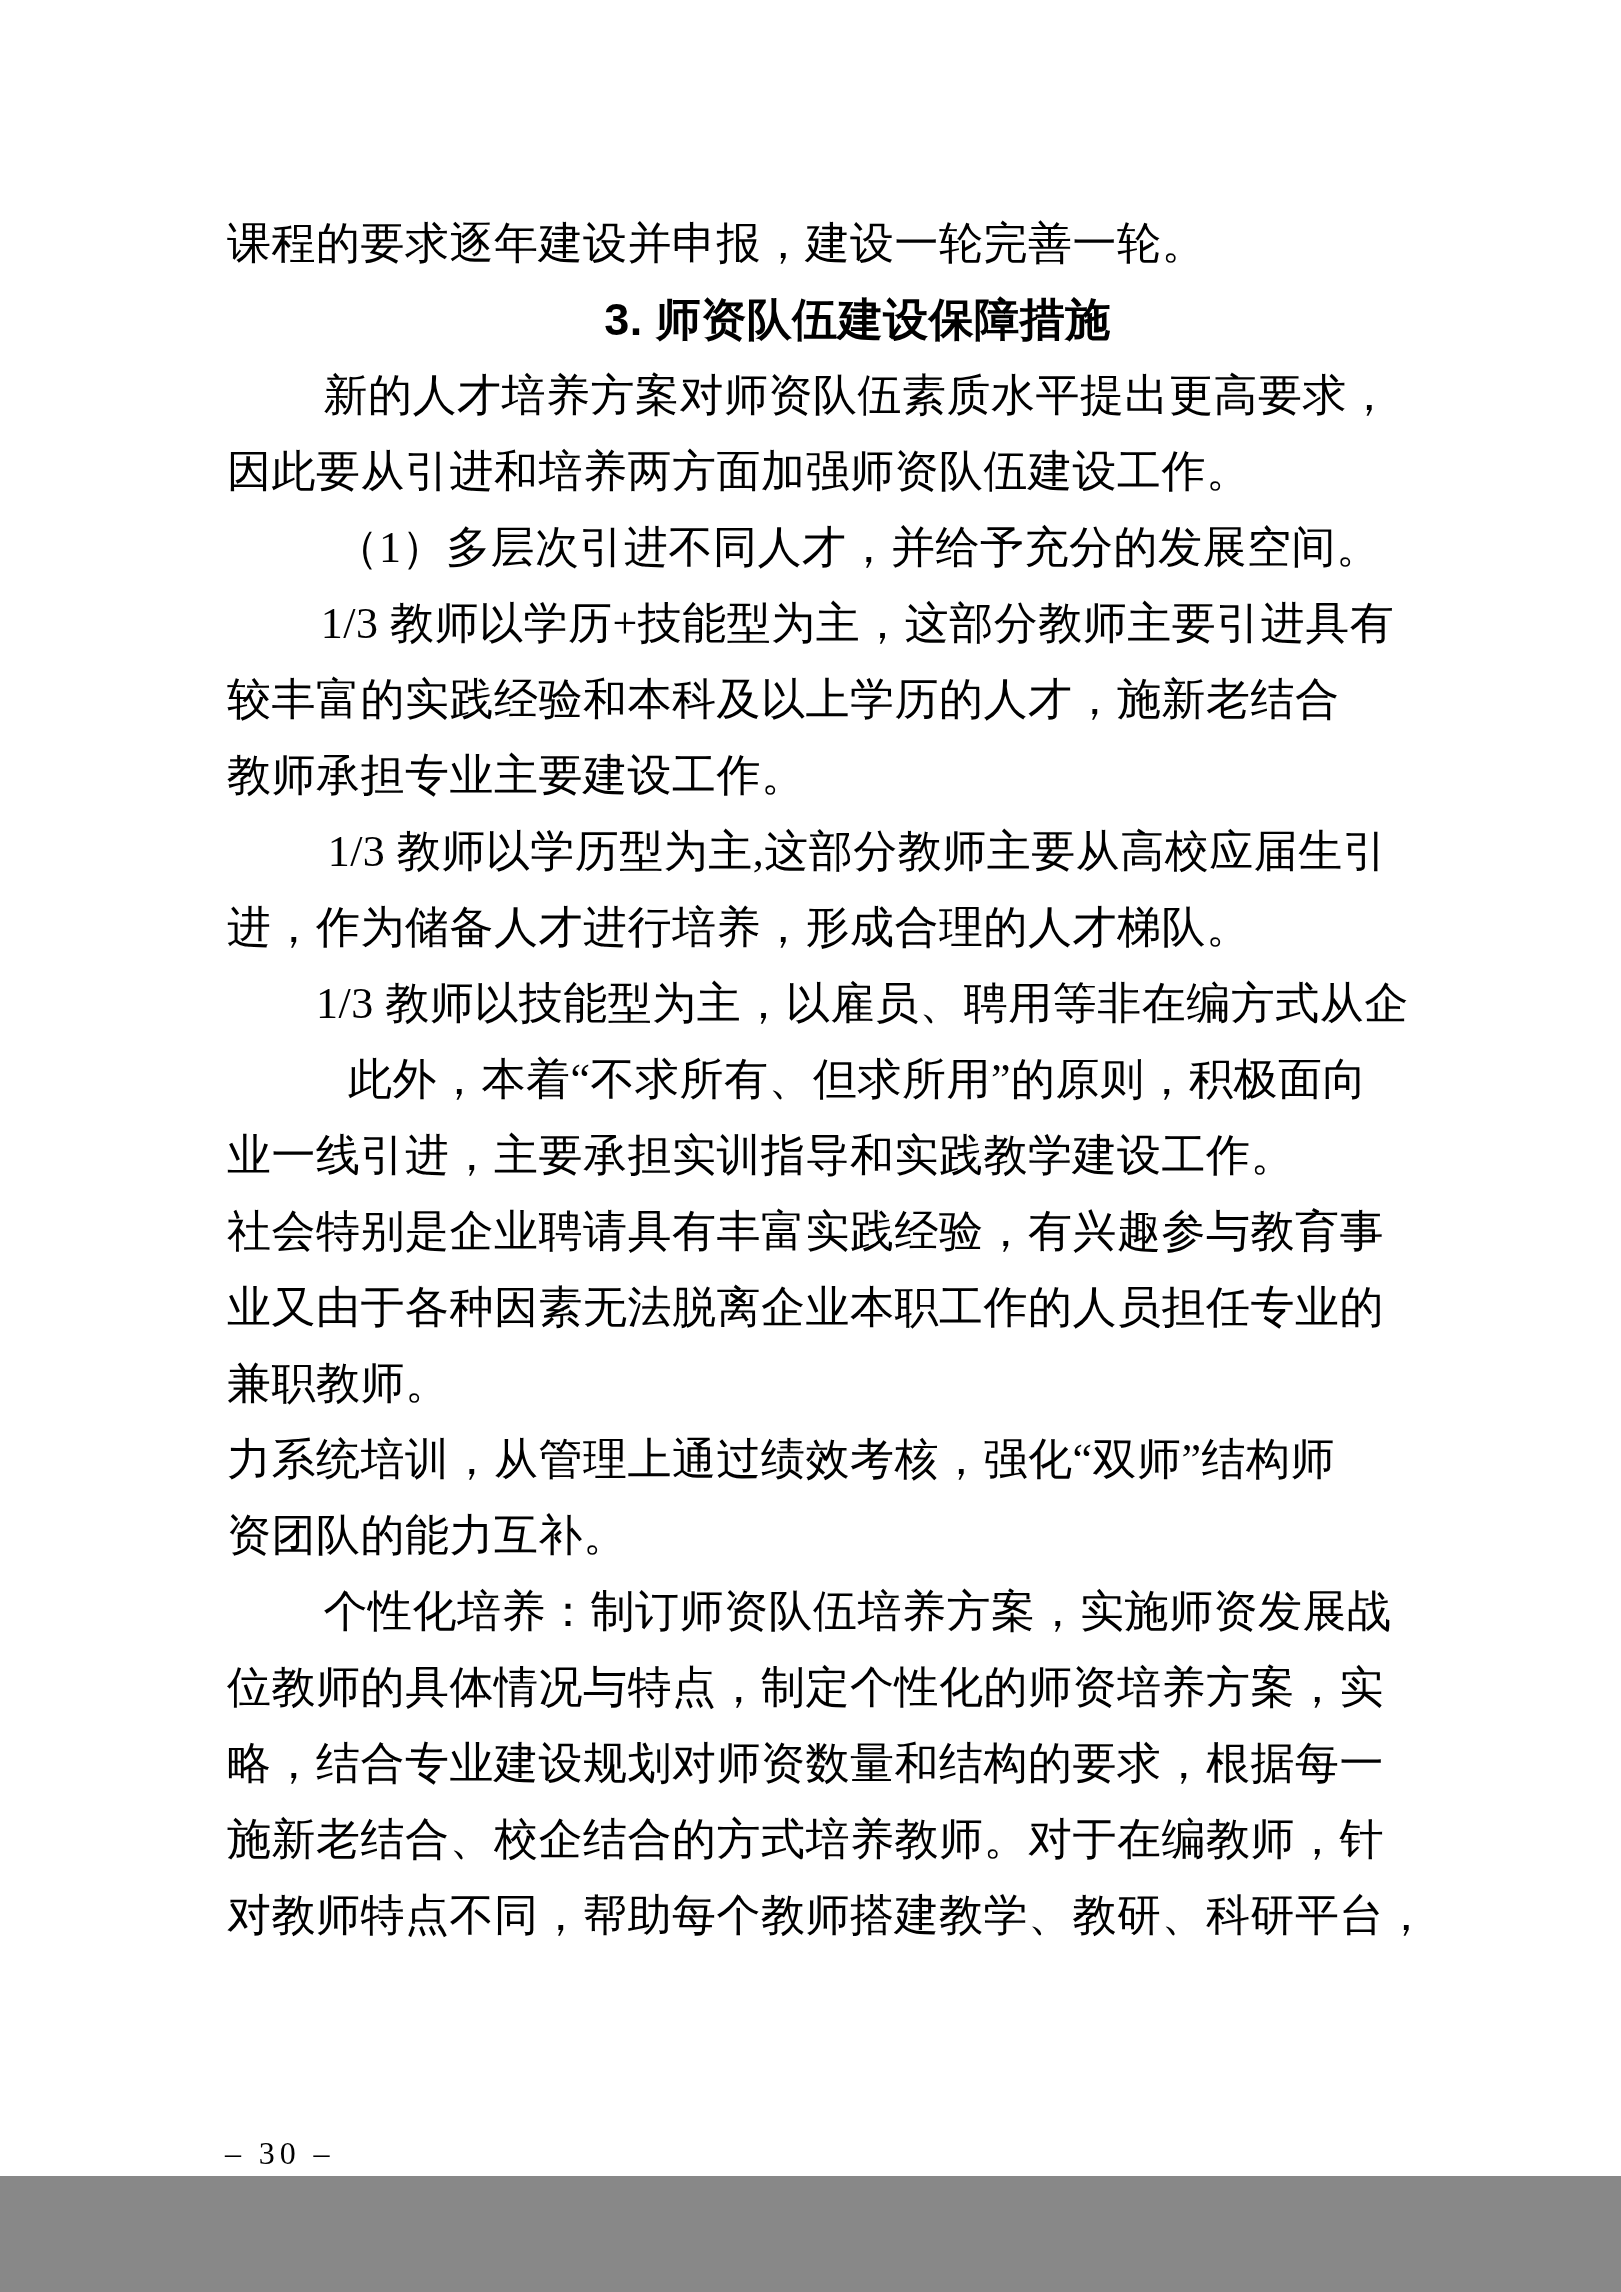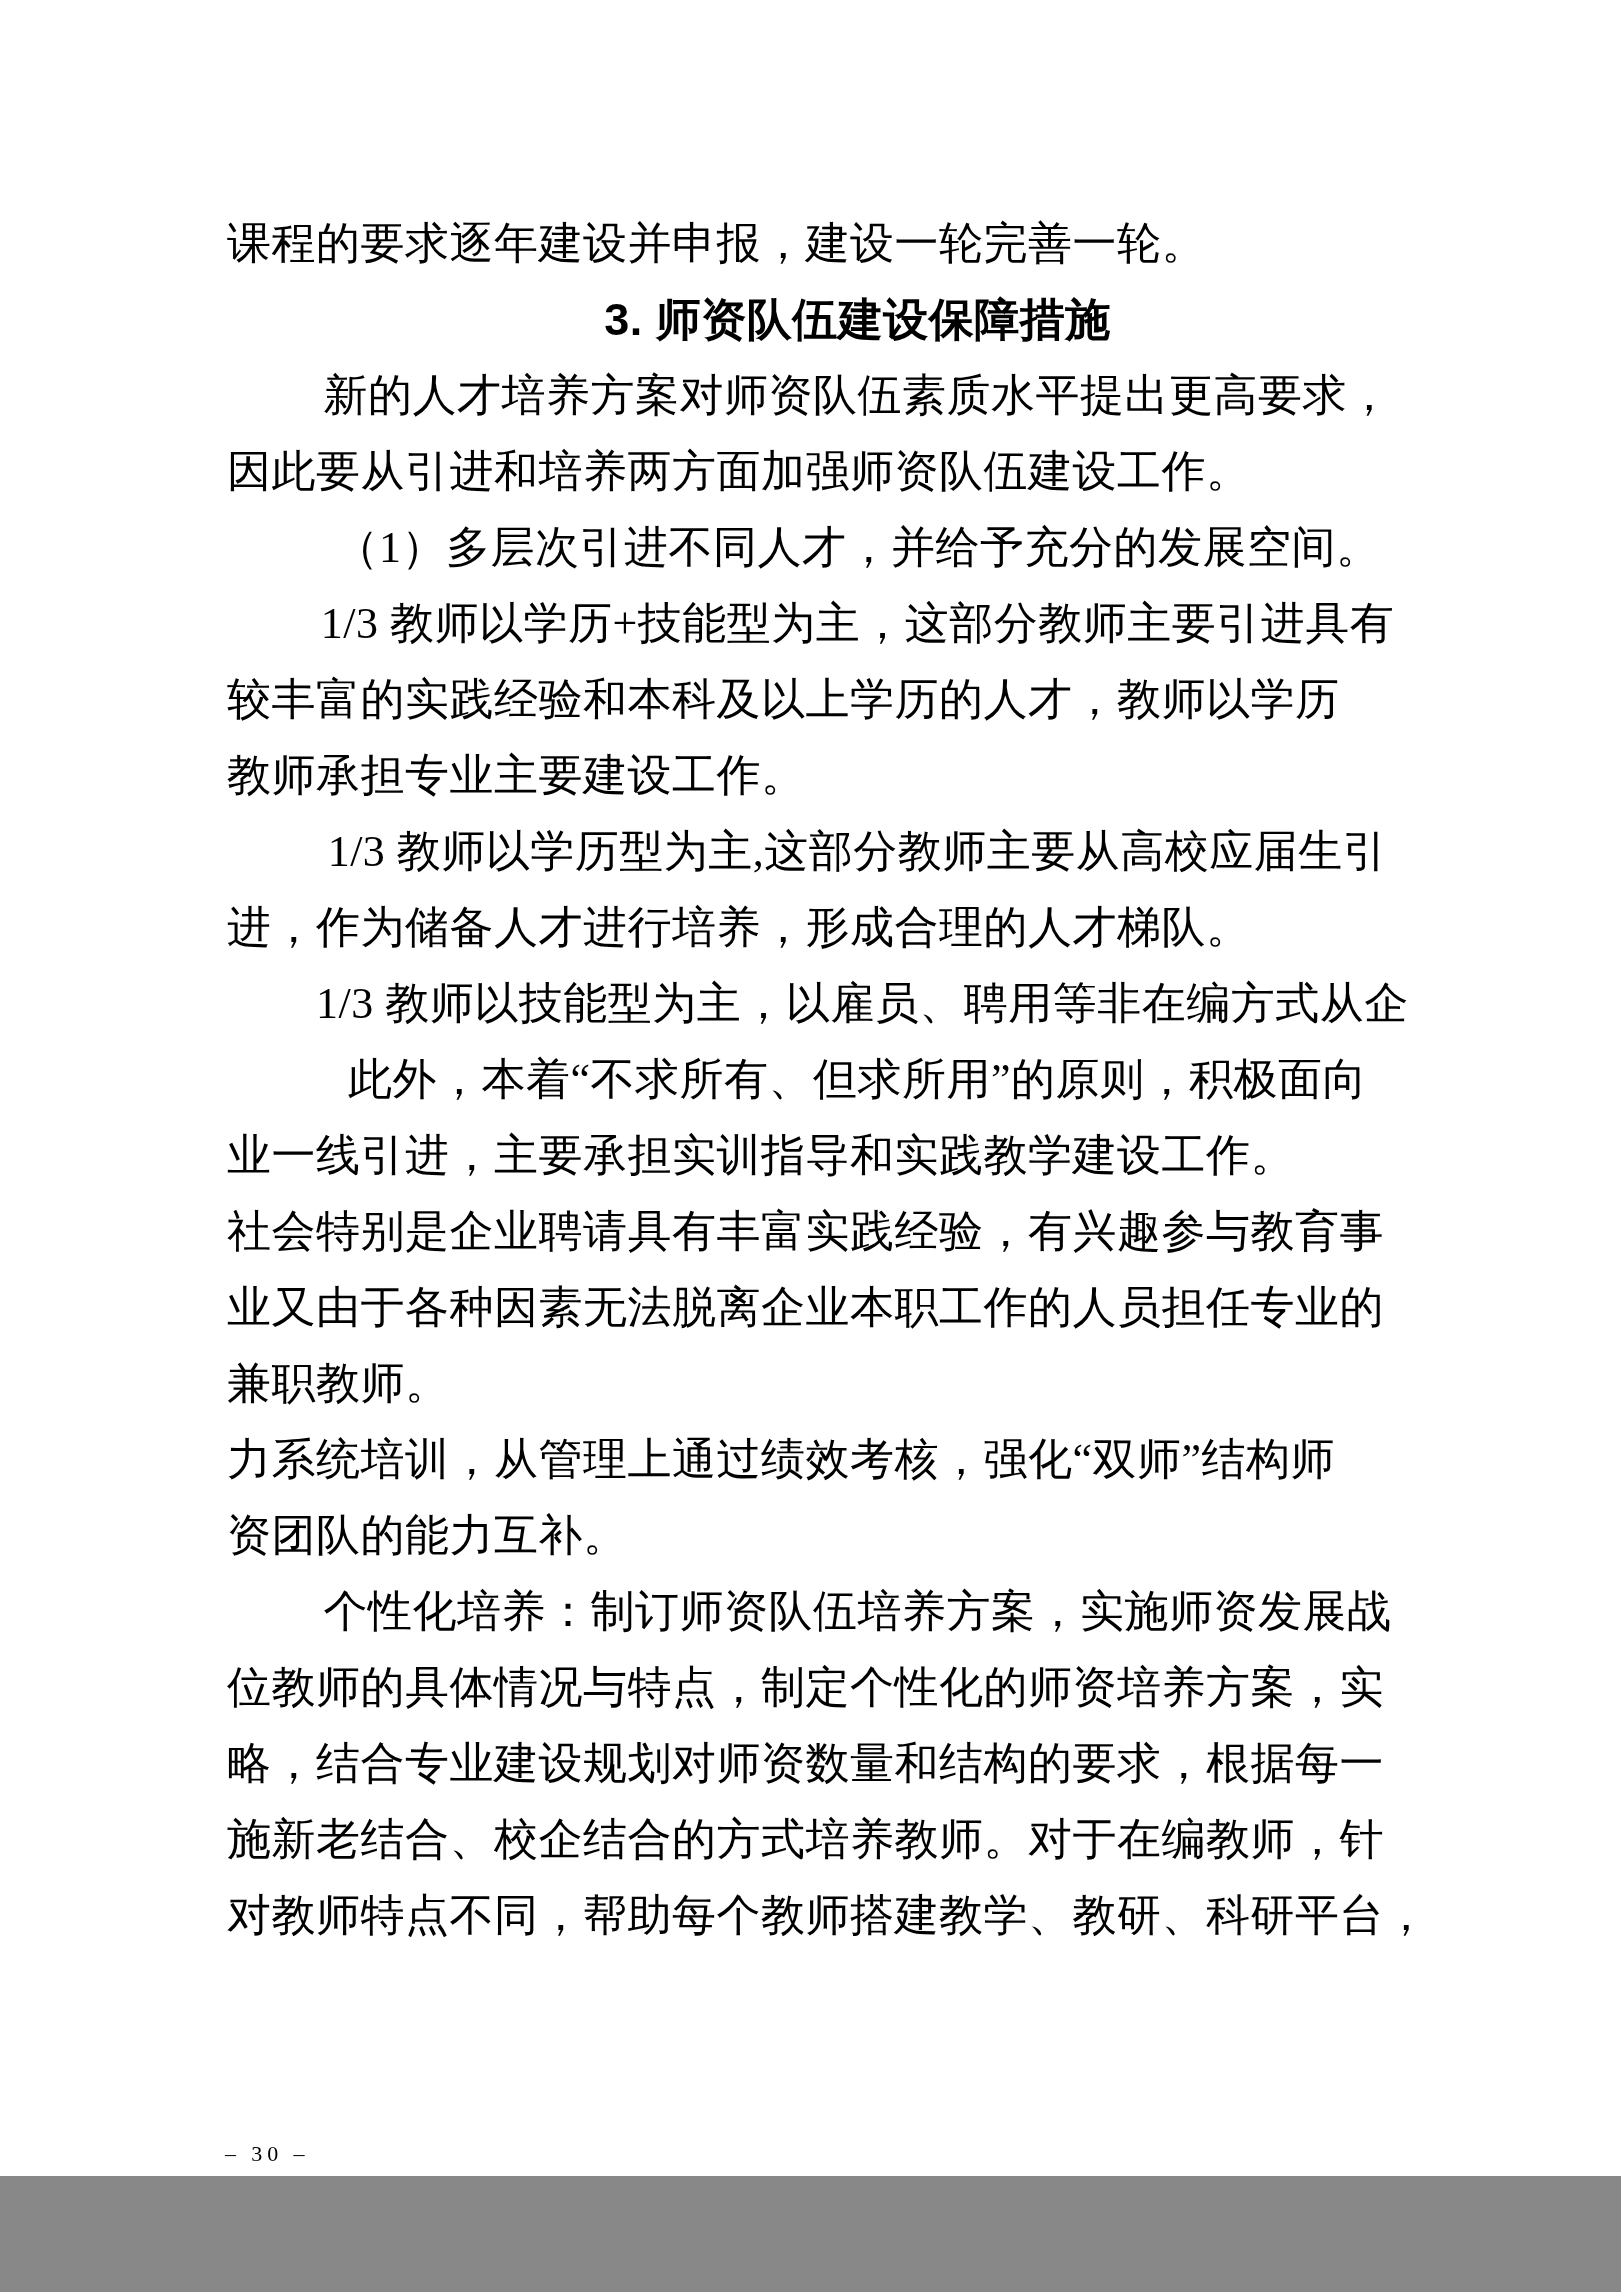--- a/index.html
+++ b/index.html
@@ -31,37 +31,37 @@
     font-family: "Liberation Sans", "DejaVu Sans", sans-serif;
     font-weight: bold;
     font-size: 45px;
   }
   .footer {
     position: absolute;
     left: 225px;
     top: 2129px;
     height: 49px;
     line-height: 49px;
-    font-size: 22px;
+    font-size: 32px;
     letter-spacing: 4.9px;
     font-family: "Liberation Serif", "DejaVu Serif", serif;
   }
 </style>
 </head>
 <body>
 
 <div class="page">
   <div class="textblock">
     <div class="line">课程的要求逐年建设并申报，建设一轮完善一轮。</div>
     <div class="line indent heading">3. 师资队伍建设保障措施</div>
     <div class="line indent">新的人才培养方案对师资队伍素质水平提出更高要求，</div>
     <div class="line">因此要从引进和培养两方面加强师资队伍建设工作。</div>
     <div class="line indent">（1）多层次引进不同人才，并给予充分的发展空间。</div>
     <div class="line indent">1/3 教师以学历+技能型为主，这部分教师主要引进具有</div>
-    <div class="line">较丰富的实践经验和本科及以上学历的人才，教师以学历</div>
+    <div class="line">较丰富的实践经验和本科及以上学历的人才，施新老结合</div>
     <div class="line">教师承担专业主要建设工作。</div>
     <div class="line indent">1/3 教师以学历型为主,这部分教师主要从高校应届生引</div>
     <div class="line">进，作为储备人才进行培养，形成合理的人才梯队。</div>
     <div class="line indent">1/3 教师以技能型为主，以雇员、聘用等非在编方式从企</div>
     <div class="line indent">此外，本着“不求所有、但求所用”的原则，积极面向</div>
     <div class="line">业一线引进，主要承担实训指导和实践教学建设工作。</div>
     <div class="line">社会特别是企业聘请具有丰富实践经验，有兴趣参与教育事</div>
     <div class="line">业又由于各种因素无法脱离企业本职工作的人员担任专业的</div>
     <div class="line">兼职教师。</div>
     <div class="line">力系统培训，从管理上通过绩效考核，强化“双师”结构师</div>

